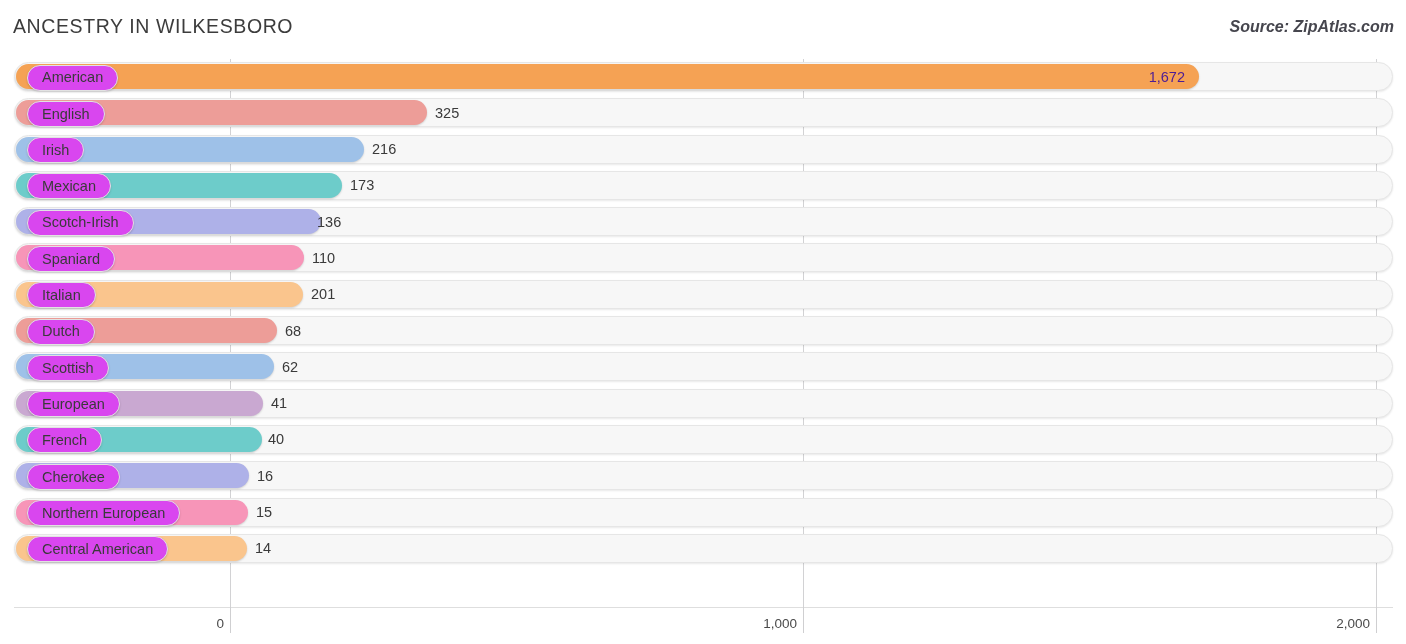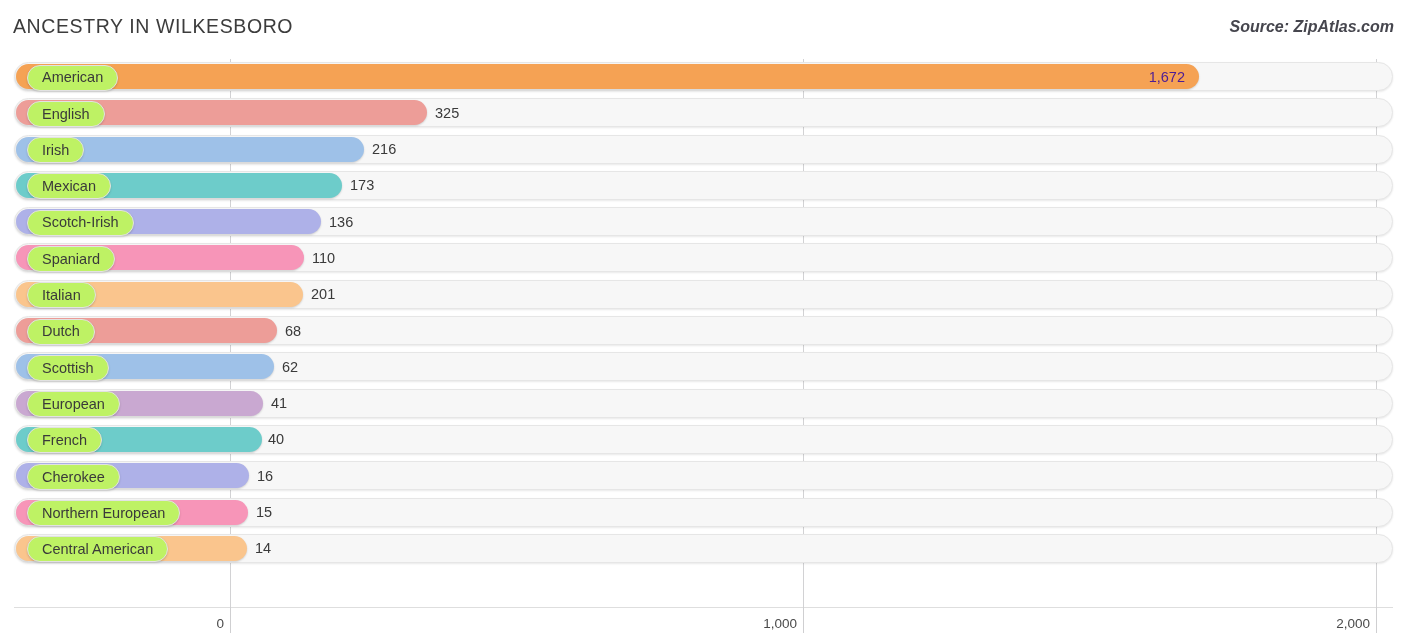--- a/index.html
+++ b/index.html
@@ -95,21 +95,21 @@
     box-shadow: 0 1px 2px rgba(0,0,0,0.16);
   }
   .pill {
     position: absolute;
     left: 27px;
     top: 5.5px;
     height: 24px;
     display: flex;
     align-items: center;
     padding: 0 14px;
-    background: #bef264;
+    background: #d946ef;
     border: 1px solid #e2e2e2;
     border-radius: 13px;
     box-shadow: 0 1px 2px rgba(0,0,0,0.17);
     white-space: nowrap;
   }
   .pill-label {
     font-size: 14.5px;
     color: #3a3a3a;
     line-height: 1;
   }
@@ -213,21 +213,21 @@
             <span class="pill-label">Mexican</span>
           </div>
           <div class="value-out" style="left: 350px;">173</div>
         </div>
         <div class="bar-row">
           <div class="track"></div>
           <div class="bar" style="width: 305px; background: rgb(174, 177, 232);"></div>
           <div class="pill">
             <span class="pill-label">Scotch-Irish</span>
           </div>
-          <div class="value-out" style="left: 329px;">136</div>
+          <div class="value-out" style="left: 317px;">136</div>
         </div>
         <div class="bar-row">
           <div class="track"></div>
           <div class="bar" style="width: 288px; background: rgb(247, 149, 184);"></div>
           <div class="pill">
             <span class="pill-label">Spaniard</span>
           </div>
           <div class="value-out" style="left: 312px;">110</div>
         </div>
         <div class="bar-row">

